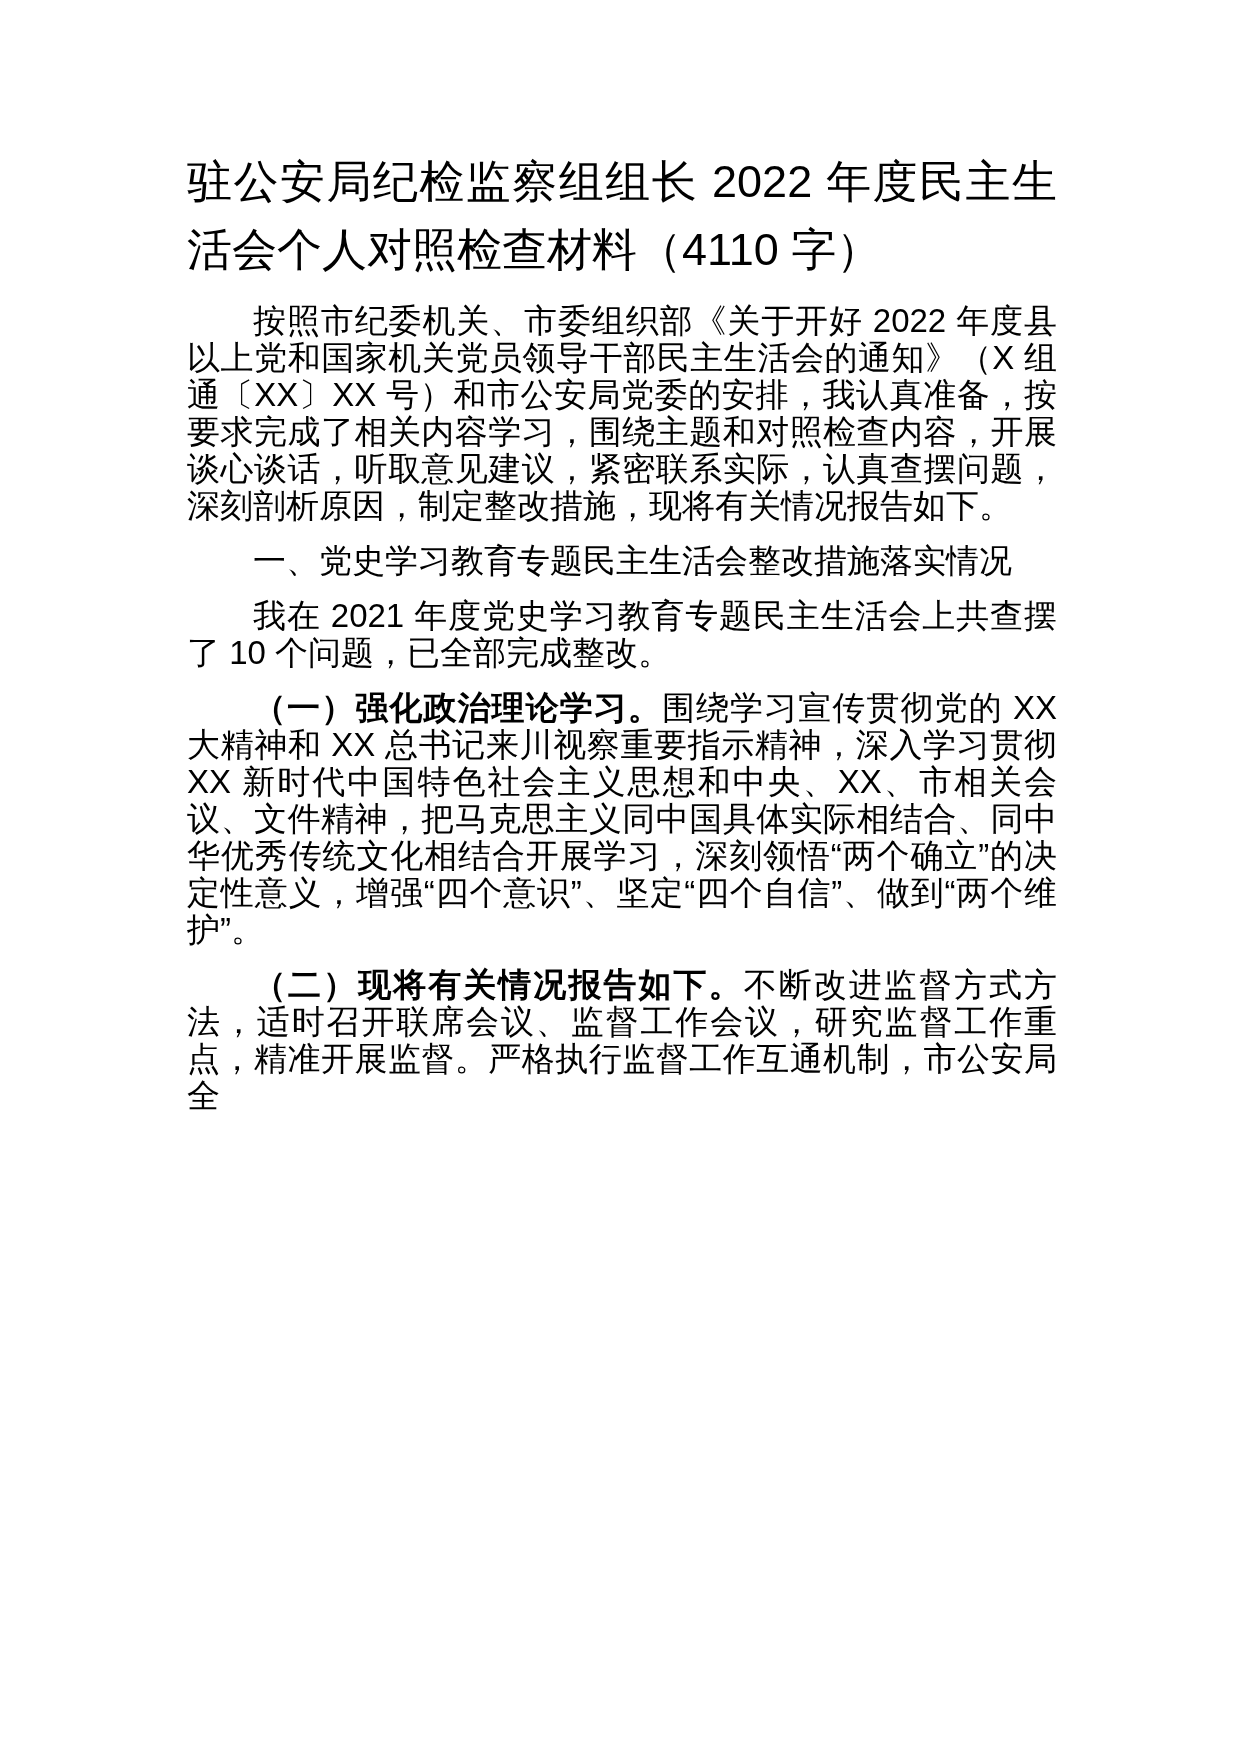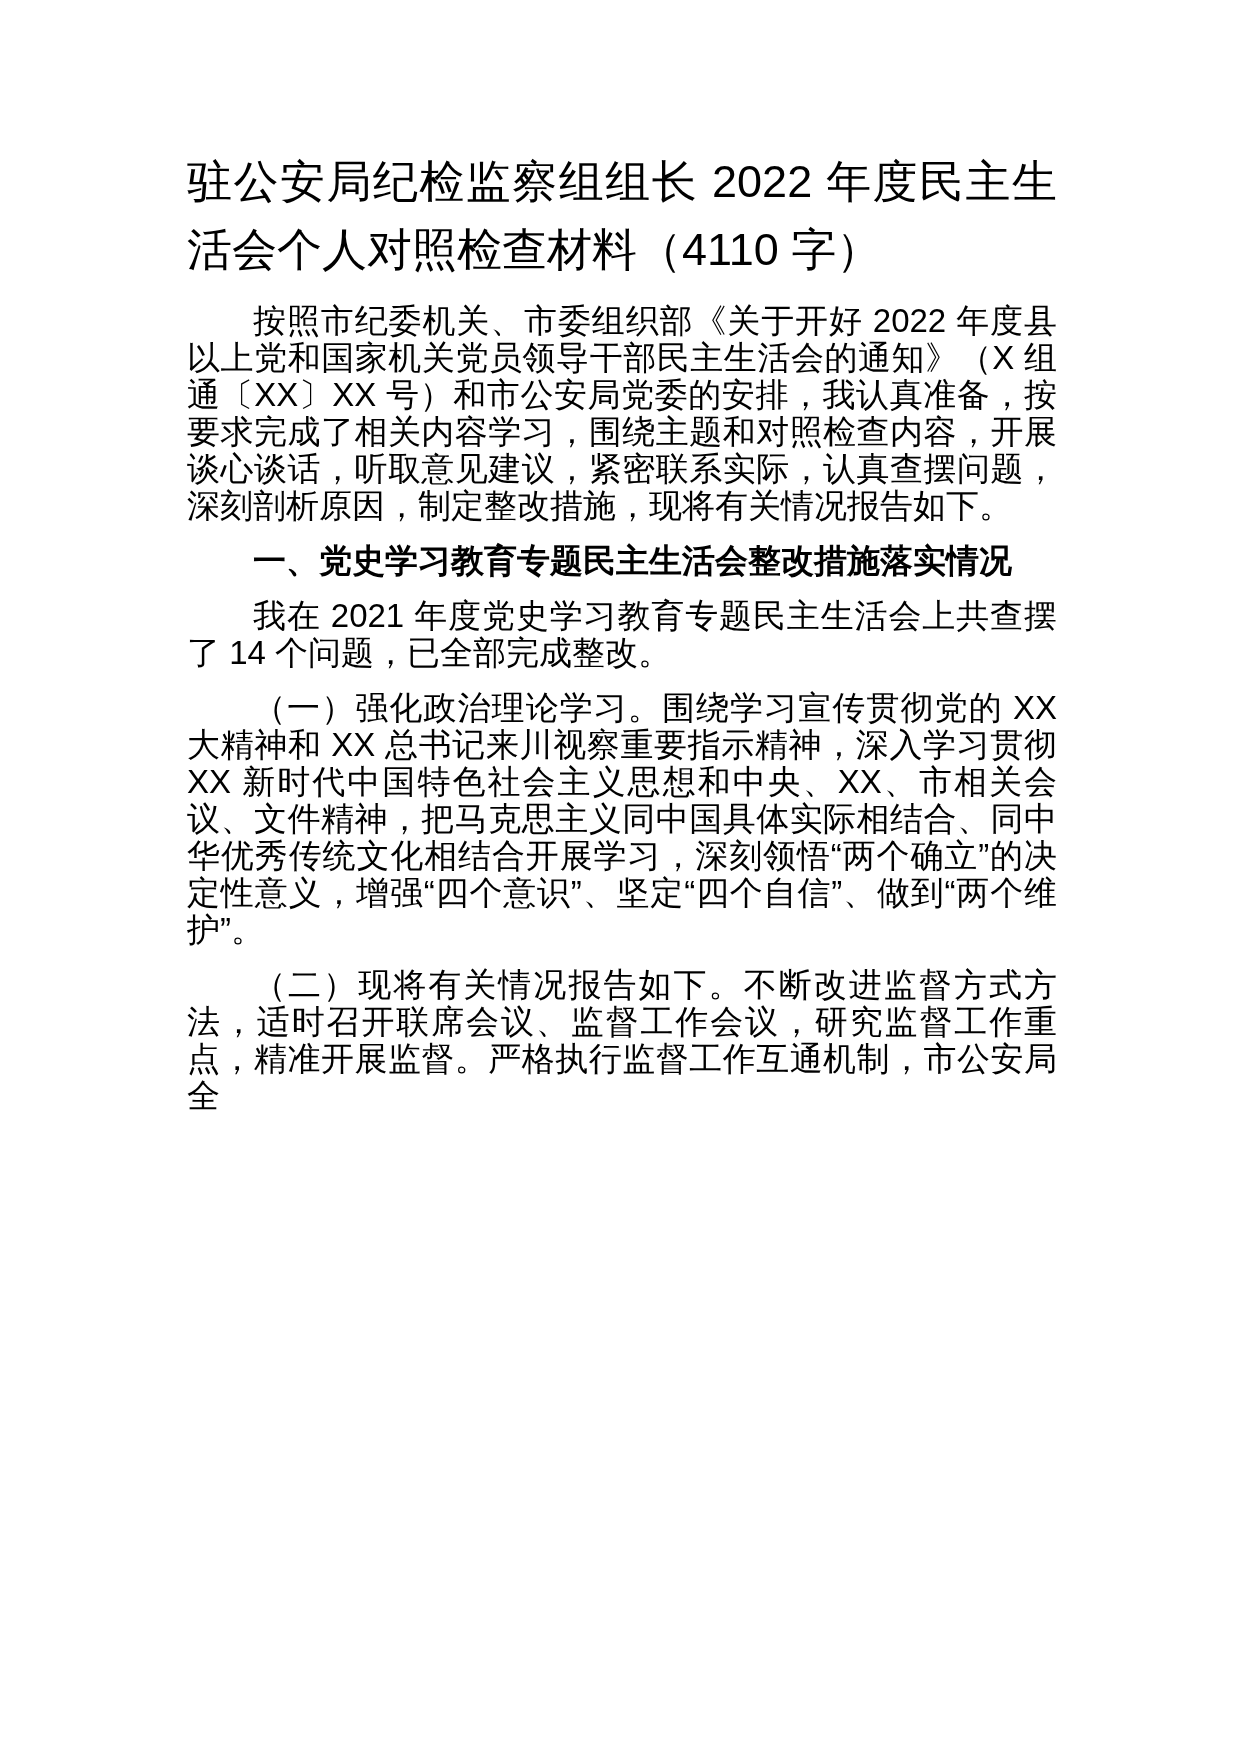--- a/index.html
+++ b/index.html
@@ -32,39 +32,39 @@
   }
   .para {
     font-size: 33px;
     line-height: 37px;
     margin: 18px 0 0 0;
     text-indent: 66px;
     text-align: justify;
     letter-spacing: 0;
   }
   .para.heading1 {
-    font-weight: bold;
+    font-weight: normal;
   }
   .lead {
-    font-weight: normal;
+    font-weight: bold;
     margin-top: 44px;
   }
 </style>
 </head>
 <body>
 
 <div class="doc-page">
 
   <h1 class="doc-title">驻公安局纪检监察组组长 2022 年度民主生活会个人对照检查材料（4110 字）</h1>
 
   <p class="para">按照市纪委机关、市委组织部《关于开好 2022 年度县以上党和国家机关党员领导干部民主生活会的通知》（X 组通〔XX〕XX 号）和市公安局党委的安排，我认真准备，按要求完成了相关内容学习，围绕主题和对照检查内容，开展谈心谈话，听取意见建议，紧密联系实际，认真查摆问题，深刻剖析原因，制定整改措施，现将有关情况报告如下。</p>
 
   <p class="para heading1">一、党史学习教育专题民主生活会整改措施落实情况</p>
 
-  <p class="para">我在 2021 年度党史学习教育专题民主生活会上共查摆了 14 个问题，已全部完成整改。</p>
+  <p class="para">我在 2021 年度党史学习教育专题民主生活会上共查摆了 10 个问题，已全部完成整改。</p>
 
   <p class="para">
     <strong class="lead">（一）强化政治理论学习。</strong><span>围绕学习宣传贯彻党的 XX 大精神和 XX 总书记来川视察重要指示精神，深入学习贯彻 XX 新时代中国特色社会主义思想和中央、XX、市相关会议、文件精神，把马克思主义同中国具体实际相结合、同中华优秀传统文化相结合开展学习，深刻领悟“两个确立”的决定性意义，增强“四个意识”、坚定“四个自信”、做到“两个维护”。</span>
   </p>
 
   <p class="para">
     <strong class="lead">（二）现将有关情况报告如下。</strong><span>不断改进监督方式方法，适时召开联席会议、监督工作会议，研究监督工作重点，精准开展监督。严格执行监督工作互通机制，市公安局全</span>
   </p>
 
 </div>

